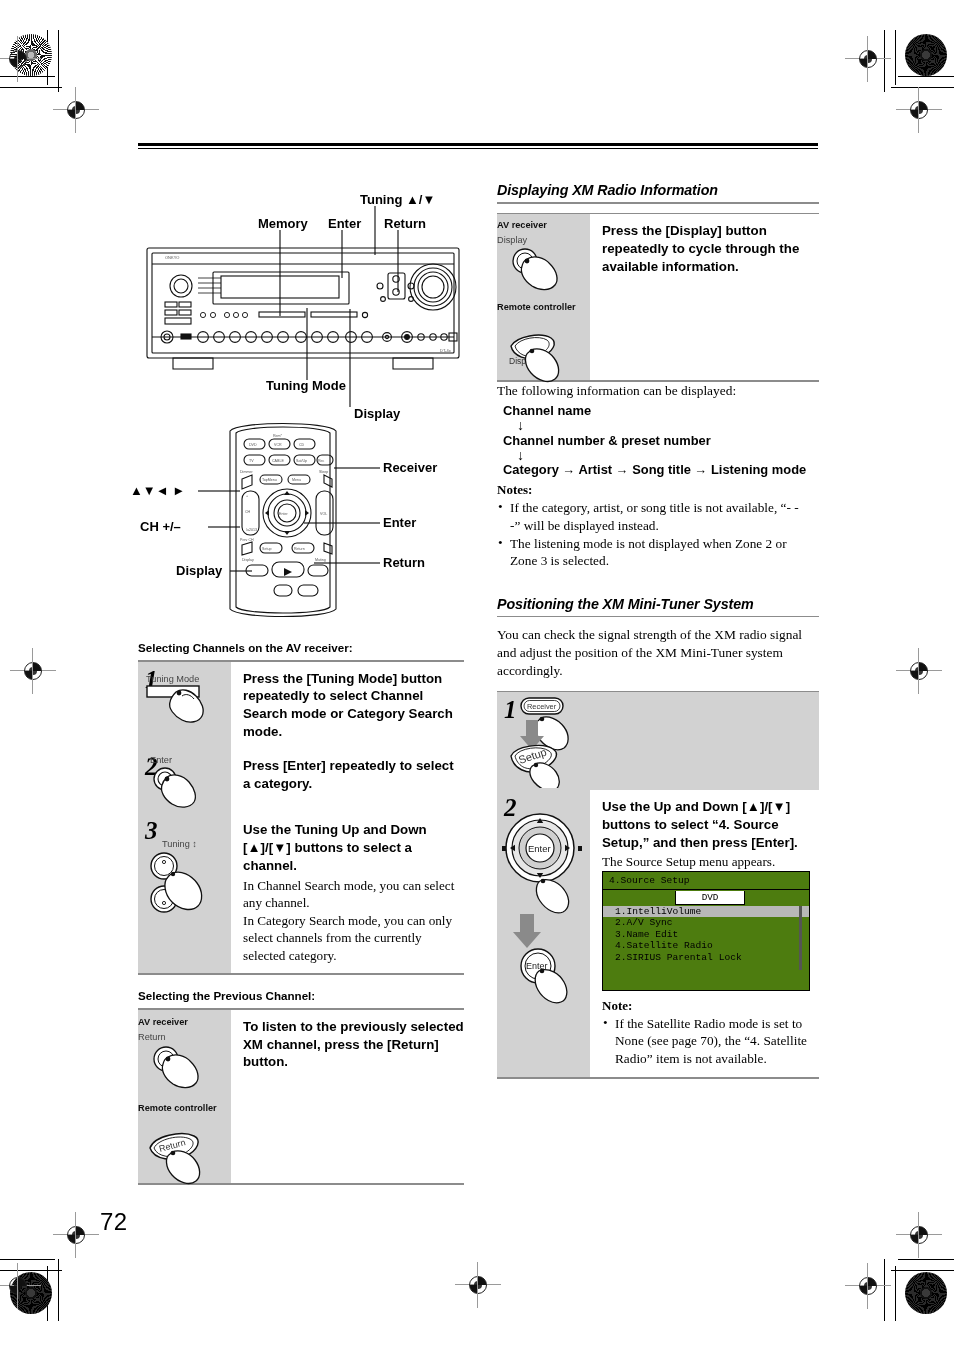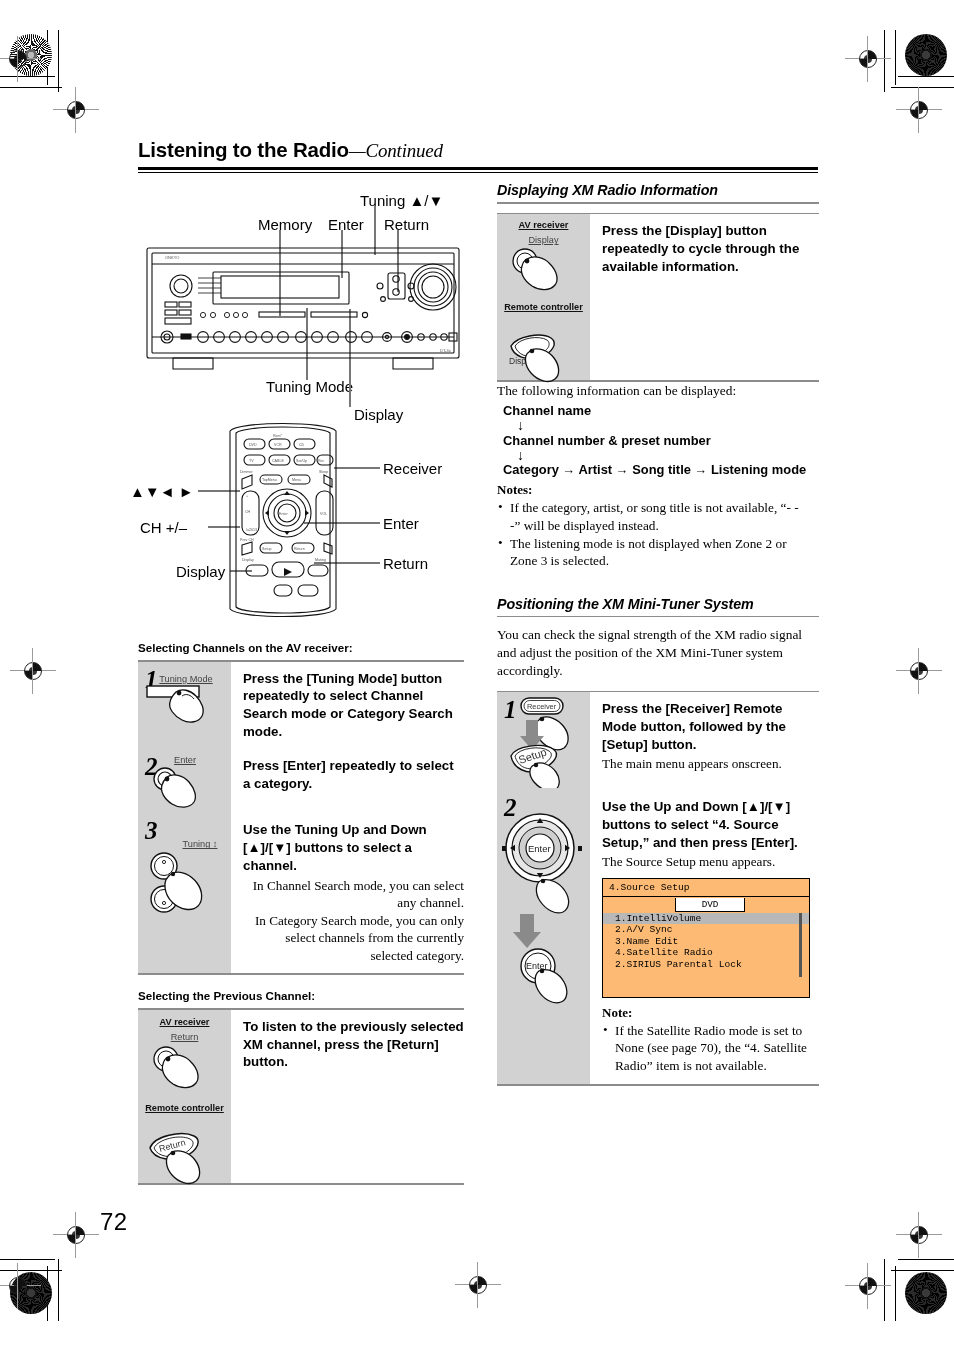--- a/index.html
+++ b/index.html
@@ -105,43 +105,43 @@
   }
   .stepbox .txt .sub { font-size:13.2px; line-height:1.33; margin-top:2px; }
   .stepnum {
     position:absolute; left:7px; top:4px;
     font-family:"Liberation Serif", serif;
     font-weight:bold; font-style:italic; font-size:25px;
   }
 
   
   .artlabel {
-    position:absolute; width:100%; text-align:center;
+    position:absolute; width:100%; text-align:left;
     font-family:"Liberation Sans", sans-serif;
-    font-size:9.2px; font-weight:bold; color:#111; line-height:1.15;text-decoration:underline;
+    font-size:9.2px; font-weight:bold; color:#111; line-height:1.15;
   }
   .artlabel.thin { font-weight:normal; color:#444; }
 
   
   .flow { font-family:"Liberation Sans", sans-serif; font-weight:bold; font-size:12.9px; }
   .flow .item { padding-left:6px; }
   .flow .arrowdown { padding-left:20px; font-size:14px; line-height:1.05; font-weight:normal;}
   .notes-h { font-family:"Liberation Serif", serif; font-weight:bold; font-size:13px; margin-top:5px;}
   ul.notes { margin:1px 8px 0 0; padding:0; list-style:none; }
   ul.notes li {
     position:relative; padding-left:13px; font-size:13.3px; line-height:1.31;
     margin-bottom:1px;
   }
   ul.notes li::before{ content:"\2022"; position:absolute; left:1px; top:-1px; }
 
   
   .osd {
-    border:1.6px solid #000; background:#fdba74; width:206px;
+    border:1.6px solid #000; background:#4d7c0f; width:206px;
     font-family:"Liberation Mono", monospace; font-size:9.6px;
-    margin-top:7px;
+    margin-top:0;
   }
   .osd .osd-title { padding:3px 5px 3px 6px; border-bottom:1.4px solid #000; }
   .osd .osd-body  { position:relative; padding:0 0 14px 0; height:86px; }
   .osd .tabrow { position:relative; height:14px; }
   .osd .tab {
     position:absolute; left:72px; top:1px; width:68px; height:13px;
     border:1.2px solid #000; border-top:none; text-align:center;
     line-height:13px; font-size:9.3px; background:#fff;
   }
   .osd .rows { margin-top:2px; }
@@ -155,21 +155,21 @@
   .mini-head {
     font-family:"Liberation Sans", sans-serif;
     font-weight:bold; font-size:11.6px; margin-bottom:6px;
   }
 
   
   .diagram { position:relative; }
   .callout {
     position:absolute;
     font-family:"Liberation Sans", sans-serif;
-    font-weight:normal; font-size:15px; white-space:nowrap;
+    font-weight:bold; font-size:13px; white-space:nowrap;
   }
   .lead-line { position:absolute; background:#777; }
 
   
   .pageno {
     position:absolute; left:100px; top:1208px;
     font-family:"Liberation Sans", sans-serif;
     font-size:24px; letter-spacing:.5px;
   }
 
@@ -235,23 +235,20 @@
     </div>
   <div class="reg" style="left:896px;top:1212px;">
       <div class="ring"></div>
     </div>
   <div class="reg" style="left:455px;top:1262px;">
       <div class="ring"></div>
     </div>
 </div>
 
 <div class="page-header">
-  <div class="title">
-    <span>Listening to the Radio</span><span class="cont">—Continued</span>
-  </div>
   <div class="rule-double">
     <div class="r1"></div>
       <div class="r2"></div>
   </div>
 </div>
 
 <div class="col-left">
 
   <div class="diagram" style="height:207px;">
     <div class="callout" style="left:222px;top:0px;">Tuning ▲/▼</div>
@@ -489,21 +486,21 @@
         <circle cx="22" cy="11" r="1.6" fill="none" stroke="#111" stroke-width=".9"></circle>
         <circle cx="22" cy="48" r="13" fill="#fff" stroke="#111" stroke-width="1.4"></circle>
         <circle cx="22" cy="48" r="9.5" fill="#fff" stroke="#111" stroke-width="1"></circle>
         <circle cx="22" cy="52" r="1.6" fill="none" stroke="#111" stroke-width=".9"></circle>
         <path d="M31 22 c8 -3 18 2 24 10 c6 8 6 18 1 23 c-6 6 -18 4 -26 -4 c-8 -8 -9 -20 -4 -25 c1 -2 3 -3 5 -4 z" fill="#fff" stroke="#111" stroke-width="1.3"></path>
         <circle cx="31" cy="23" r="2.2" fill="#111"></circle>
       </svg>
     </div>
     <div class="txt">
       <div class="lead">Use the Tuning Up and Down [▲]/[▼] buttons to select a channel.</div>
-      <div class="sub" style="white-space:pre-line;text-align:right;">In Channel Search mode, you can select any channel.
+      <div class="sub" style="white-space:pre-line;">In Channel Search mode, you can select any channel.
 In Category Search mode, you can only select channels from the currently selected category.</div>
     </div>
   </div>
 
   <div class="botline"></div>
 
   <div class="mini-head" style="margin-top:14px;">Selecting the Previous Channel:</div>
 
   <div class="topline"></div>
   <div class="stepbox">
@@ -595,24 +592,20 @@
         <text x="28" y="15" fill="#333" font-family="Liberation Sans, sans-serif" font-size="7.4">Receiver</text>
         <path d="M42 24 c7 -3 17 1 23 9 c6 8 5 17 0 21 c-6 4 -16 1 -23 -7 c-7 -8 -7 -18 -2 -21 c1 -1 1 -1 2 -2 z" fill="#fff" stroke="#111" stroke-width="1.3"></path>
         <circle cx="43" cy="25" r="2.3" fill="#111"></circle>
         <path d="M27 26 h12 v16 h6 l-12 14 l-12 -14 h6 z" fill="#8a8a8a"></path>
         <path d="M12 62 C16 52, 44 48, 54 55 C62 60, 55 70, 42 76 C28 82, 14 74, 12 62 Z" fill="#fff" stroke="#111" stroke-width="1.4"></path>
         <path d="M16 62 C20 54, 42 51, 50 57 C56 61, 50 68, 39 73 C27 78, 18 71, 16 62 Z" fill="#fff" stroke="#111" stroke-width=".9"></path>
         <text x="21" y="70" fill="#333" font-family="Liberation Sans, sans-serif" font-size="11" transform="rotate(-18 21 70)">Setup</text>
         <path d="M36 70 c7 -3 16 1 21 8 c5 7 4 15 -1 18 c-6 3 -15 -1 -21 -8 c-6 -7 -5 -15 0 -17 z" fill="#fff" stroke="#111" stroke-width="1.3"></path>
         <circle cx="37" cy="71" r="2.2" fill="#111"></circle>
       </svg>
-    </div>
-    <div class="txt">
-      <div class="lead">Press the [Receiver] Remote Mode button, followed by the [Setup] button.</div>
-      <div class="sub">The main menu appears onscreen.</div>
     </div>
   </div>
 
   <div class="stepbox">
     <div class="art" style="height:264px;">
       <div class="stepnum">2</div>
       <svg width="92" height="200" viewBox="0 0 92 200" style="position:absolute;left:1px;top:16px;">
 
         <circle cx="42" cy="42" r="34" fill="#fff" stroke="#111" stroke-width="1.5"></circle>
         <circle cx="42" cy="42" r="28" fill="#e6e6e6" stroke="#111" stroke-width="1.2"></circle>

